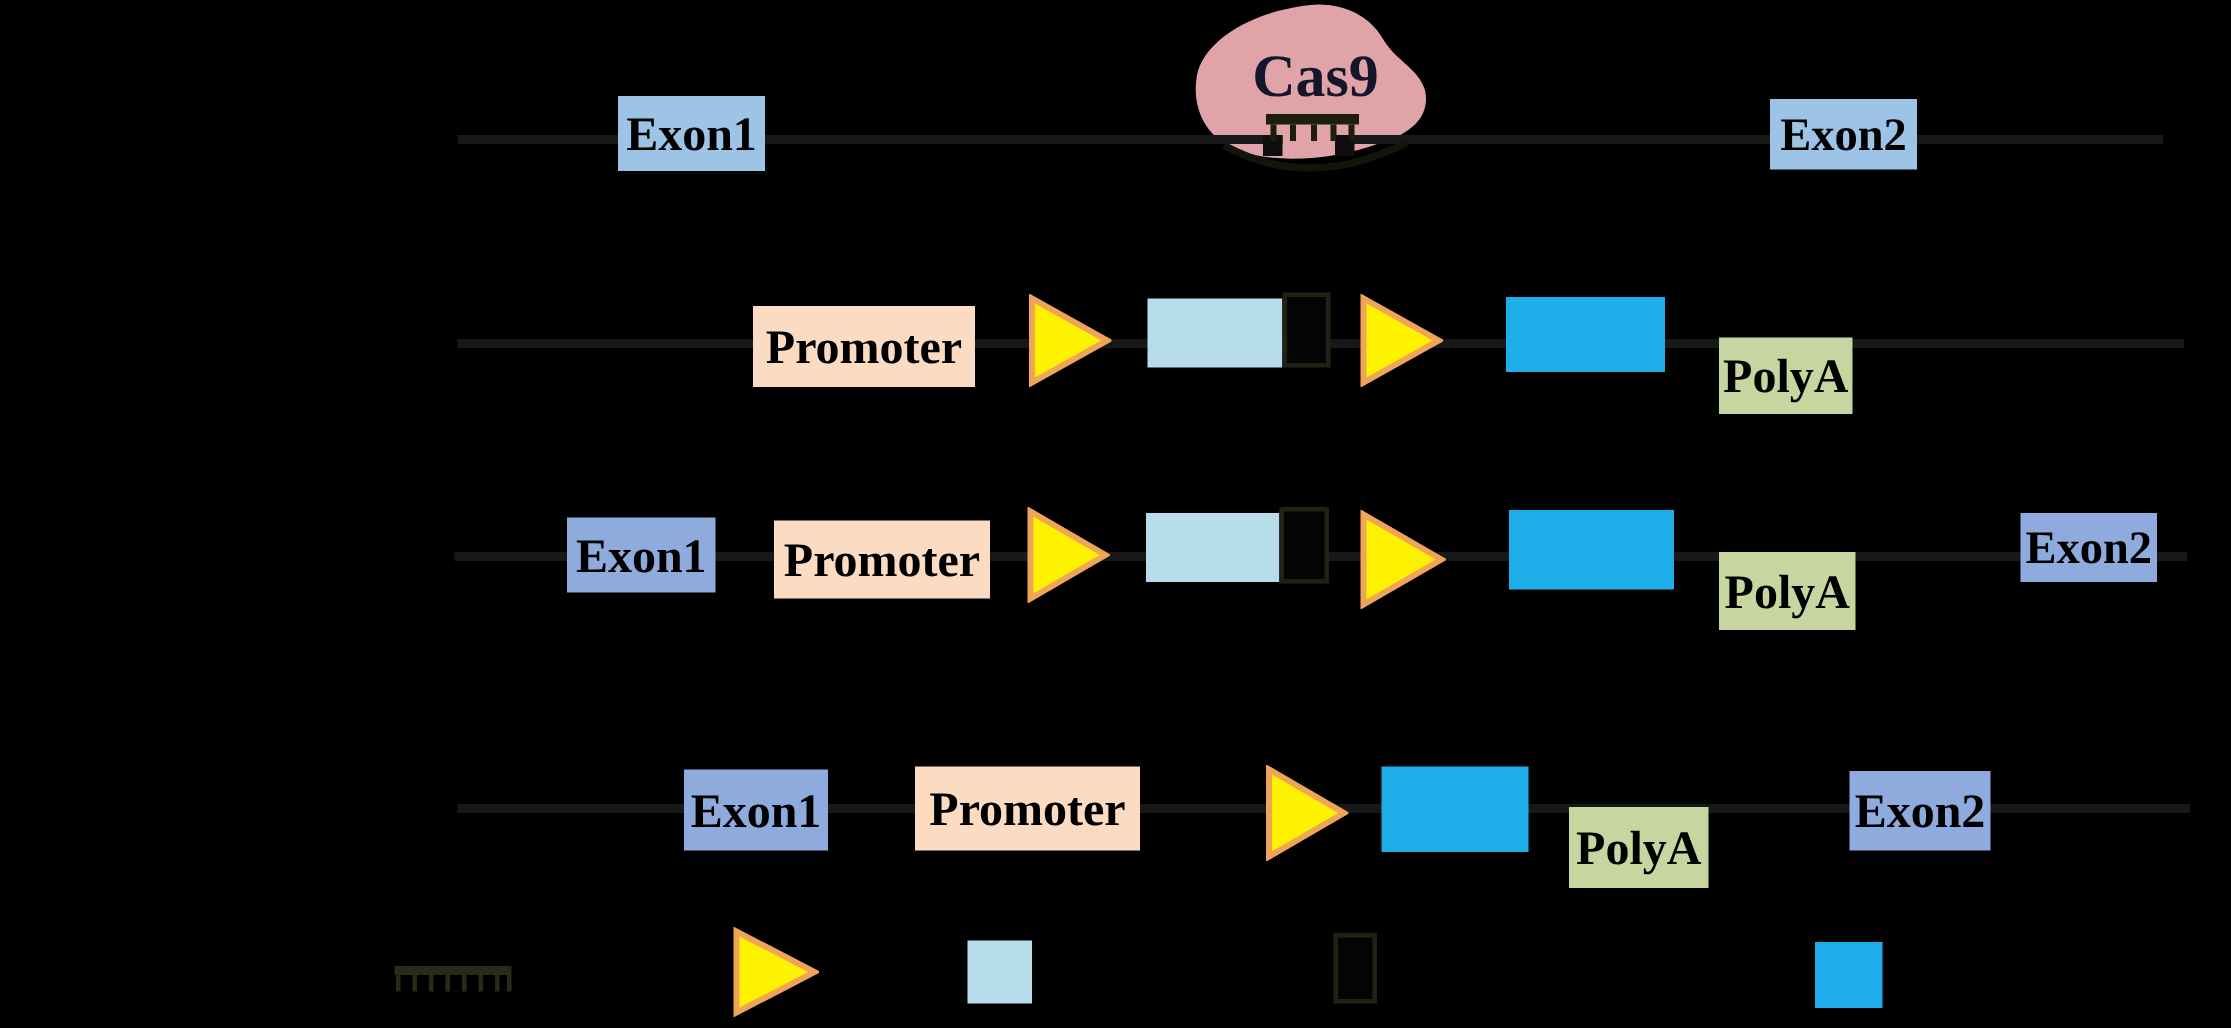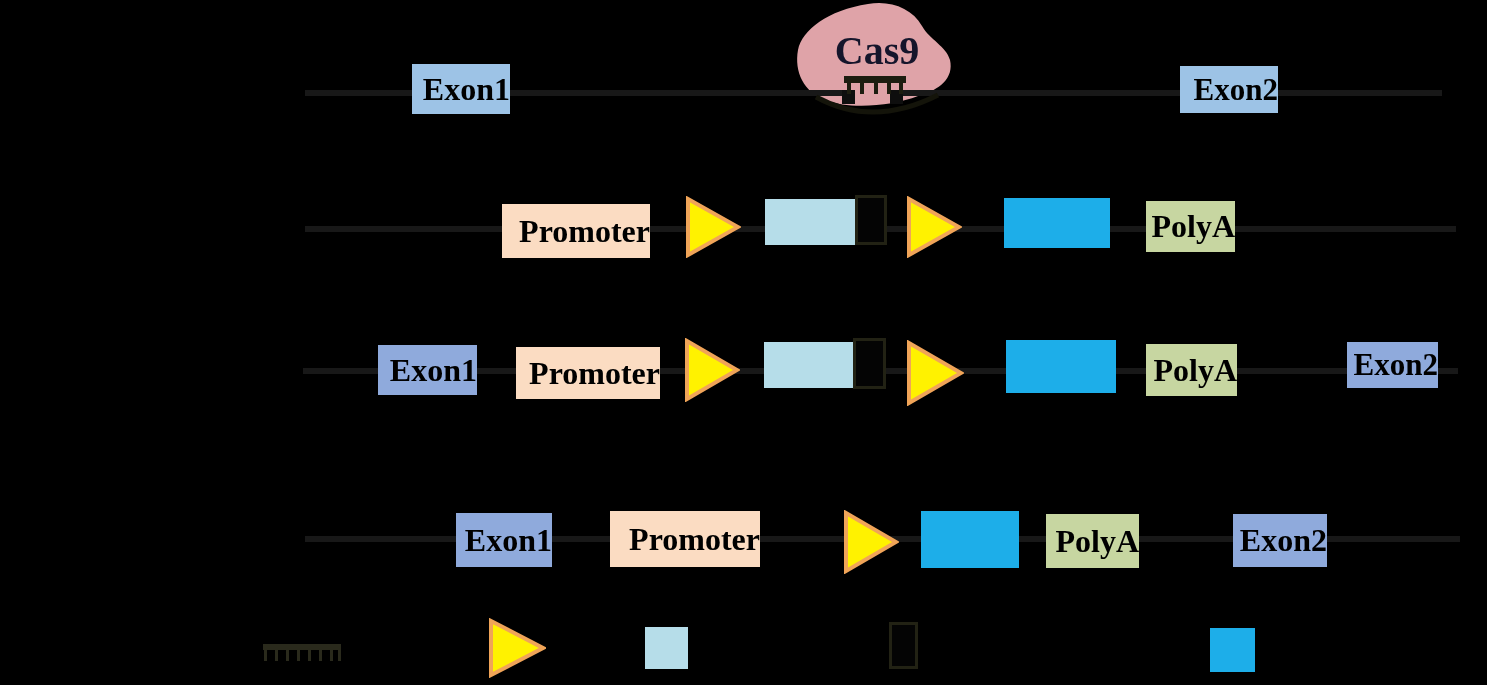--- a/index.html
+++ b/index.html
@@ -2,27 +2,27 @@
 <html><head>
 <meta charset="utf-8">
 <style>
   html,body{margin:0;padding:0;background:#000;}
   .stage{
     position:relative;width:1487px;height:685px;background:#000000;
     overflow:hidden;font-family:"Liberation Serif", serif;
   }
   .hline{position:absolute;height:6px;background:#181818;}
   .box{
-    position:absolute;display:flex;align-items:center;justify-content:flex-end;
+    position:absolute;display:flex;align-items:center;justify-content:center;
     font-weight:bold;font-size:32px;color:#000;box-sizing:border-box;white-space:nowrap;
   }
   .exon-light{background:#9dc3e6;}
   .exon-mid{background:#8faadc;}
   .promoter{background:#fbdcc2;font-family:Liberation Serif, serif;}
-  .polya{background:#c7d6a1;}
+  .polya{background:#c7d6a1;margin-top:24px;}
   .cyan{background:#1daee9;}
   .powder{background:#b6dde9;}
   .blackbox{background:#040404;border:3px solid #222214;}
   .absobj{position:absolute;}
   .lbar{position:absolute;background:#2a2a1c;}
   .ltick{position:absolute;width:3px;height:11px;background:#2a2a1c;}
 </style>
 </head>
 <body>
 

